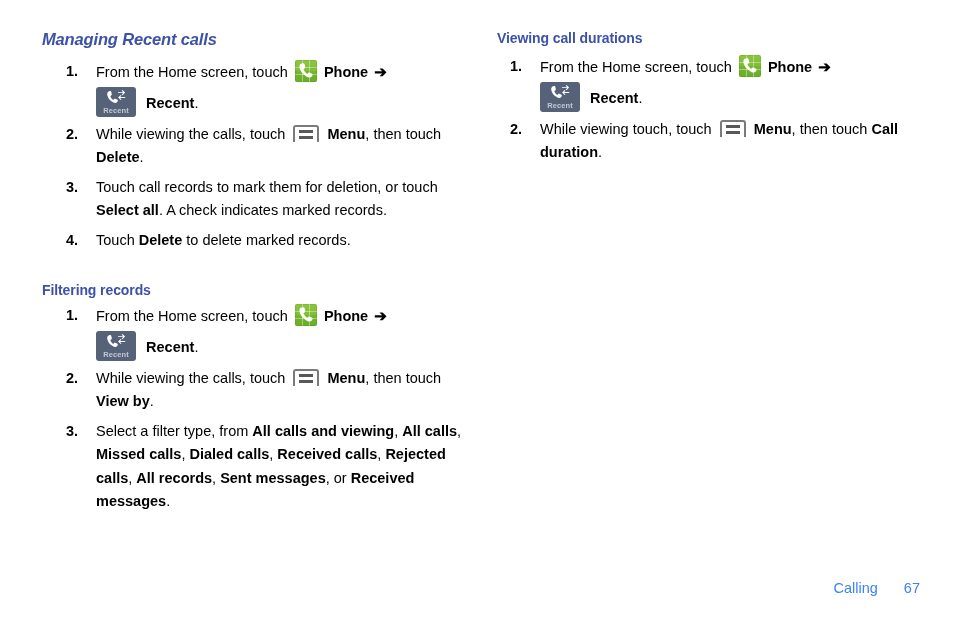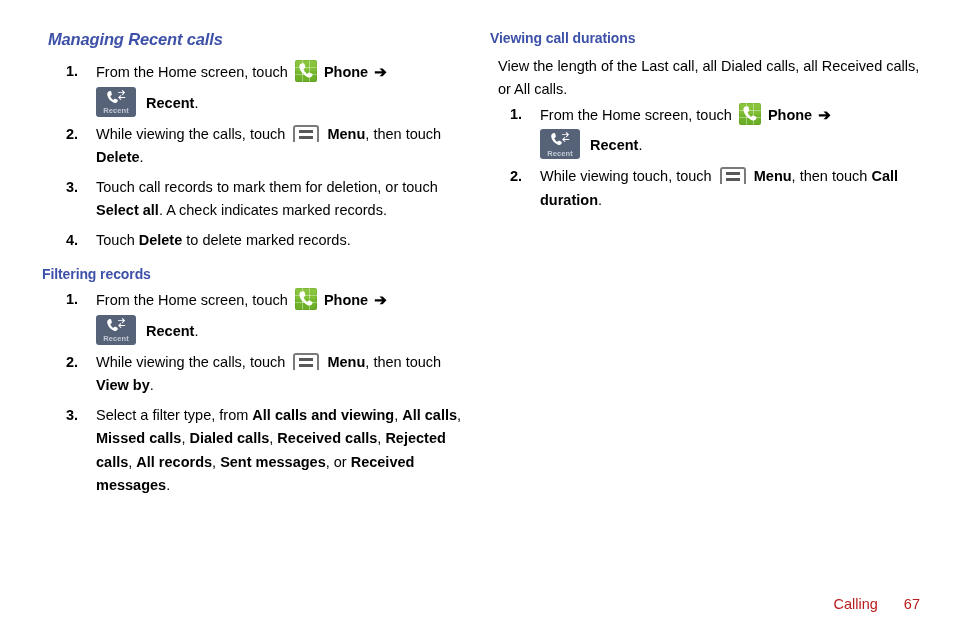--- a/index.html
+++ b/index.html
@@ -28,32 +28,32 @@
   .col-left  { left: 42px;  width: 420px; }
   .col-right { left: 490px; width: 430px; }
 
   
   .h-section {
     font-size: 16.5px;
     font-weight: bold;
     font-style: italic;
     color: #3d51a8;
     letter-spacing: -0.15px;
-    margin: 0 0 12px 6px;
+    margin: 0 0 12px 0;
     line-height: 1.1;
   }
   .h-sub {
     font-size: 14px;
     font-weight: bold;
     color: #3d51a8;
     margin: 0 0 6px 0;
     line-height: 1.15;
     letter-spacing: -0.1px;
   }
-  .h-sub.right-first { margin-bottom: 9px; }
+  .h-sub.right-first { margin-bottom: 9px; margin-left: 7px; }
 
   .lead {
     font-size: 14.5px;
     line-height: 1.58;
     margin: 0 0 2px 0;
     padding-left: 8px;
   }
 
   
   ol.steps {
@@ -177,23 +177,23 @@
   .recent-line {
     display: block;
     margin-top: 2px;
     line-height: 1.2;
   }
 
   
   .footer {
     position: absolute;
     right: 34px;
-    bottom: 24px;
+    bottom: 40px;
     font-size: 14.5px;
-    color: #b91c1c;
+    color: #3b82f6;
     white-space: nowrap;
   }
   .footer .chap { margin-right: 26px; }
 </style>
 </head>
 <body>
 
 <div class="page">
 
   <div class="col col-left">
@@ -246,21 +246,21 @@
         <b>Select all</b><span>. A check indicates marked records.</span>
       </li>
 
       <li>
         <span class="num">4.</span>
         <span>Touch</span>
         <b>Delete</b><span> to delete marked records.</span>
       </li>
     </ol>
 
-    <h2 class="h-sub" style="margin-top:14px;">Filtering records</h2>
+    <h2 class="h-sub" style="margin-top:30px;">Filtering records</h2>
 
     <ol class="steps">
 
       <li>
         <span class="num">1.</span>
         <span>From the Home screen, touch</span>
         <span class="icon-inline ic-phone">
           <span class="grid-v v1"></span><span class="grid-v v2"></span>
           <span class="grid-h h1"></span><span class="grid-h h2"></span>
           <svg width="16" height="18" viewBox="0 0 16 18" aria-hidden="true">
@@ -299,21 +299,20 @@
         <span>Select a filter type, from</span>
         <span id="filter-options"> <b>All calls and viewing</b>, <b>All calls</b>, <b>Missed calls</b>, <b>Dialed calls</b>, <b>Received calls</b>, <b>Rejected calls</b>, <b>All records</b>, <b>Sent messages</b>, <span>or </span><b>Received messages</b><span>.</span></span>
       </li>
     </ol>
   </div>
 
   <div class="col col-right">
 
     <h2 class="h-sub right-first">Viewing call durations</h2>
 
-    <p class="lead">View the length of the Last call, all Dialed calls, all Received calls, or All calls.</p>
 
     <ol class="steps">
 
       <li>
         <span class="num">1.</span>
         <span>From the Home screen, touch</span>
         <span class="icon-inline ic-phone">
           <span class="grid-v v1"></span><span class="grid-v v2"></span>
           <span class="grid-h h1"></span><span class="grid-h h2"></span>
           <svg width="16" height="18" viewBox="0 0 16 18" aria-hidden="true">

